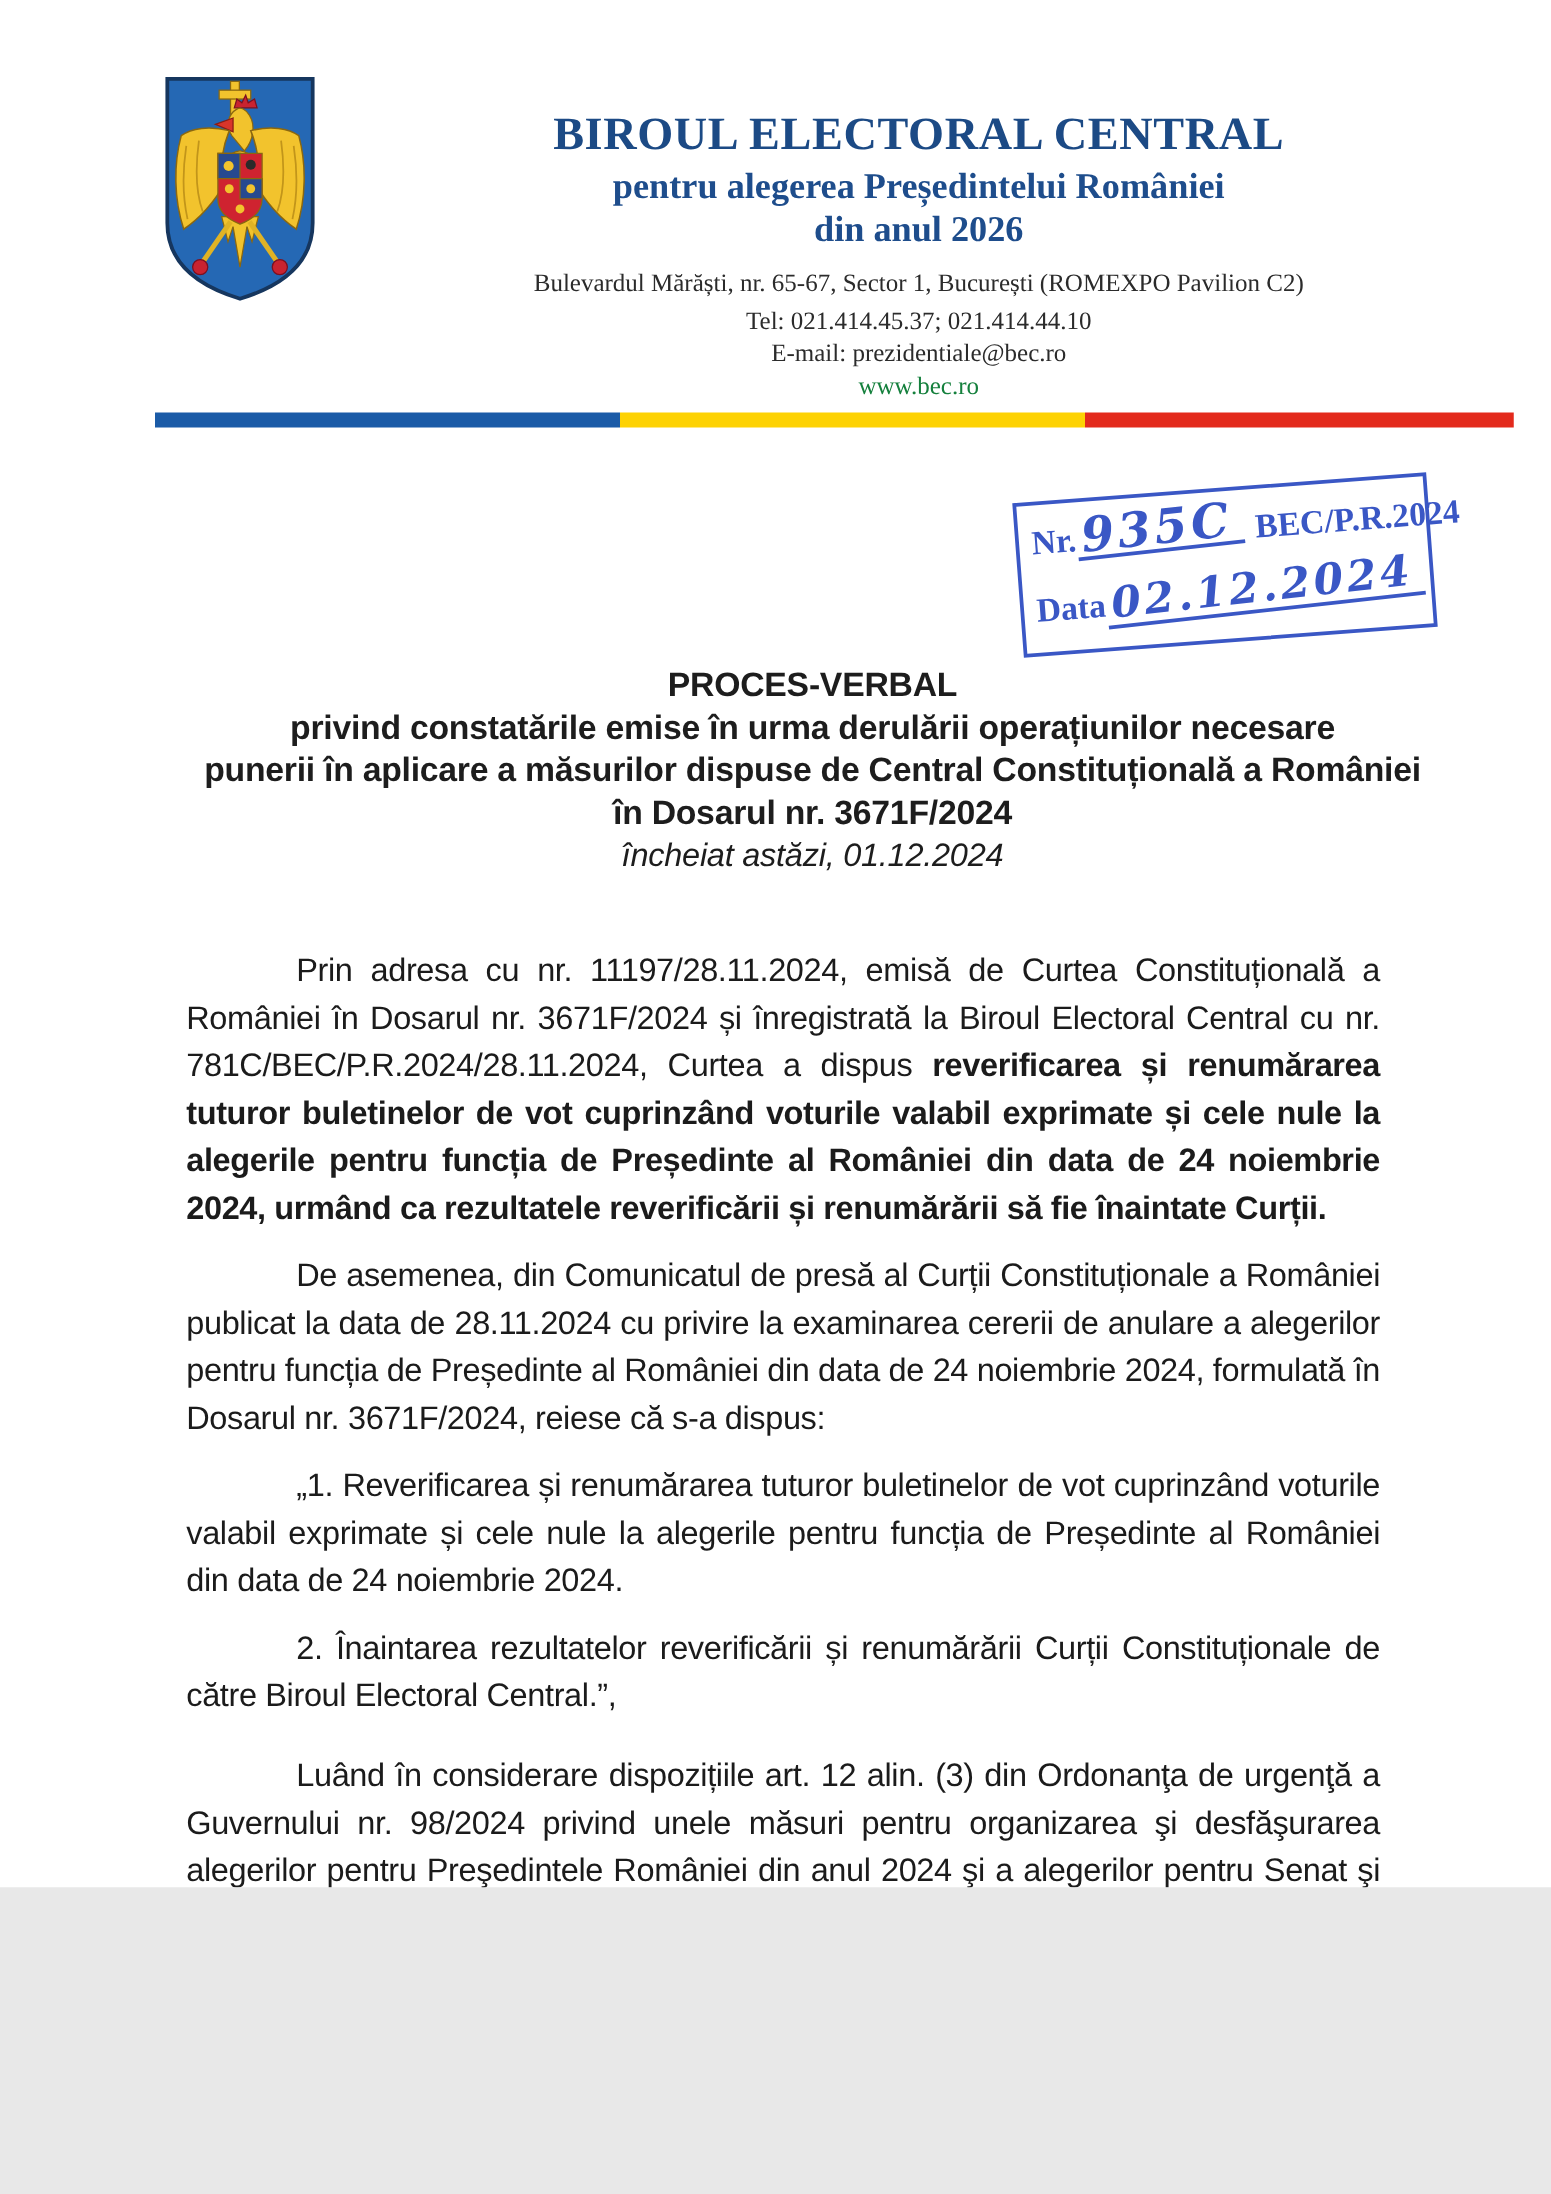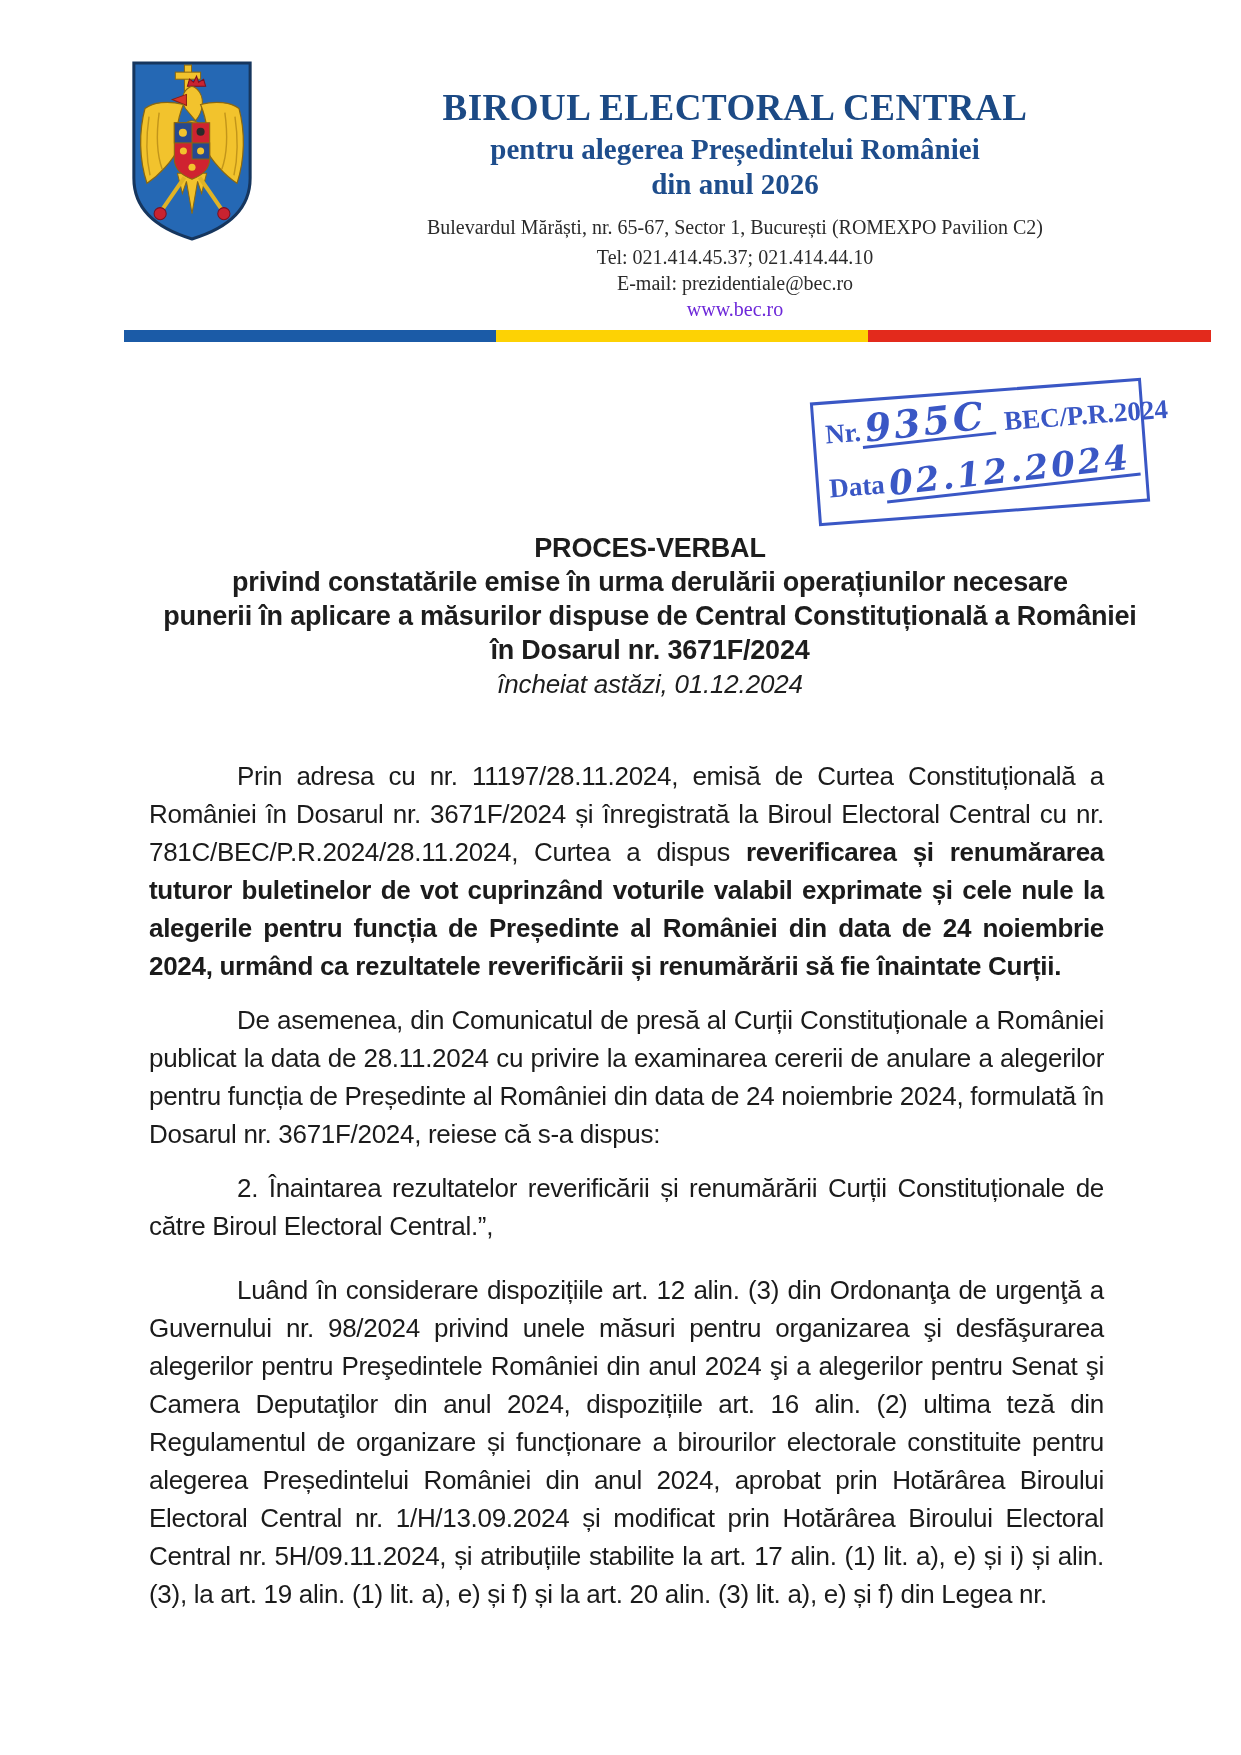--- a/index.html
+++ b/index.html
@@ -1,32 +1,32 @@
 <!DOCTYPE html>
 <html lang="ro"><head>
 <meta charset="utf-8">
 <style>
   html,body { margin:0; padding:0; background:#e8e8e8; }
   .page {
-    position:relative; width:1241px; height:1755px; margin:0 auto;
+    position:relative; width:1241px; height:1510px; margin:0 auto;
     background:#ffffff; overflow:hidden;
     font-family:"Liberation Sans", sans-serif; color:#1f1f1f;
   }
   .abs { position:absolute; }
 
   
   .coat { position:absolute; left:128px; top:60px; width:128px; height:182px; }
   .hdr { position:absolute; left:230px; width:1010px; text-align:center; }
   .hdr-org  { top:86px;  font-family:"Liberation Serif",serif; font-weight:700; font-size:37px; letter-spacing:0.5px; color:#1c4a85; }
   .hdr-sub1 { top:133px; font-family:"Liberation Serif",serif; font-weight:600; font-size:29px; color:#1e4d8c; }
   .hdr-sub2 { top:168px; font-family:"Liberation Serif",serif; font-weight:600; font-size:29px; color:#1e4d8c; }
   .hdr-addr { top:216px; font-family:"Liberation Serif",serif; font-size:20px; color:#2b2b2b; }
   .hdr-tel  { top:246px; font-family:"Liberation Serif",serif; font-size:20px; color:#2b2b2b; }
   .hdr-mail { top:272px; font-family:"Liberation Serif",serif; font-size:20px; color:#2b2b2b; }
-  .hdr-web  { top:298px; font-family:"Liberation Serif",serif; font-size:20px; color:#6d28d9; }
+  .hdr-web  { top:298px; font-family:"Liberation Serif",serif; font-size:20px; color:#15803d; }
 
   
   .flag-bar { position:absolute; left:124px; top:330px; width:1087px; height:12px; display:flex; }
   .flag-bar span { display:block; height:100%; }
   .seg-0 { width:372px; } .seg-1 { width:372px; } .seg-2 { width:343px; }
 
   
   .stamp {
     position:absolute; left:814px; top:390px; width:332px; height:124px;
     border:3px solid #3a57c5; transform:rotate(-4.3deg); transform-origin:center;
@@ -136,17 +136,18 @@
     <div class="title-line">PROCES-VERBAL</div>
     <div class="title-line">privind constatările emise în urma derulării operațiunilor necesare</div>
     <div class="title-line">punerii în aplicare a măsurilor dispuse de Central Constituțională a României</div>
     <div class="title-line">în Dosarul nr. 3671F/2024</div>
     <div class="title-line it">încheiat astăzi, 01.12.2024</div>
   </div>
 
   <div class="body-text" id="body-paragraphs">
       <p><span>Prin adresa cu nr. 11197/28.11.2024, emisă de Curtea Constituțională a României în Dosarul nr. 3671F/2024 și înregistrată la Biroul Electoral Central cu nr. 781C/BEC/P.R.2024/28.11.2024, Curtea a dispus </span><span class="b">reverificarea și renumărarea tuturor buletinelor de vot cuprinzând voturile valabil exprimate și cele nule la alegerile pentru funcția de Președinte al României din data de 24 noiembrie 2024, urmând ca rezultatele reverificării și renumărării să fie înaintate Curții.</span></p>
       <p><span>De asemenea, din Comunicatul de presă al Curții Constituționale a României publicat la data de 28.11.2024 cu privire la examinarea cererii de anulare a alegerilor pentru funcția de Președinte al României din data de 24 noiembrie 2024, formulată în Dosarul nr. 3671F/2024, reiese că s-a dispus:</span></p>
+      <p><span>„1. Reverificarea și renumărarea tuturor buletinelor de vot cuprinzând voturile valabil exprimate și cele nule la alegerile pentru funcția de Președinte al României din data de 24 noiembrie 2024.</span></p>
       <p><span>2. Înaintarea rezultatelor reverificării și renumărării Curții Constituționale de către Biroul Electoral Central.”,</span></p>
       <p class="spaced"><span>Luând în considerare dispozițiile art. 12 alin. (3) din Ordonanţa de urgenţă a Guvernului nr. 98/2024 privind unele măsuri pentru organizarea şi desfăşurarea alegerilor pentru Preşedintele României din anul 2024 şi a alegerilor pentru Senat şi Camera Deputaţilor din anul 2024, dispozițiile art. 16 alin. (2) ultima teză din Regulamentul de organizare și funcționare a birourilor electorale constituite pentru alegerea Președintelui României din anul 2024, aprobat prin Hotărârea Biroului Electoral Central nr. 1/H/13.09.2024 și modificat prin Hotărârea Biroului Electoral Central nr. 5H/09.11.2024, și atribuțiile stabilite la art. 17 alin. (1) lit. a), e) și i) și alin. (3), la art. 19 alin. (1) lit. a), e) și f) și la art. 20 alin. (3) lit. a), e) și f) din Legea nr.</span></p>
     </div>
 
 </div>
 
 </body></html>

